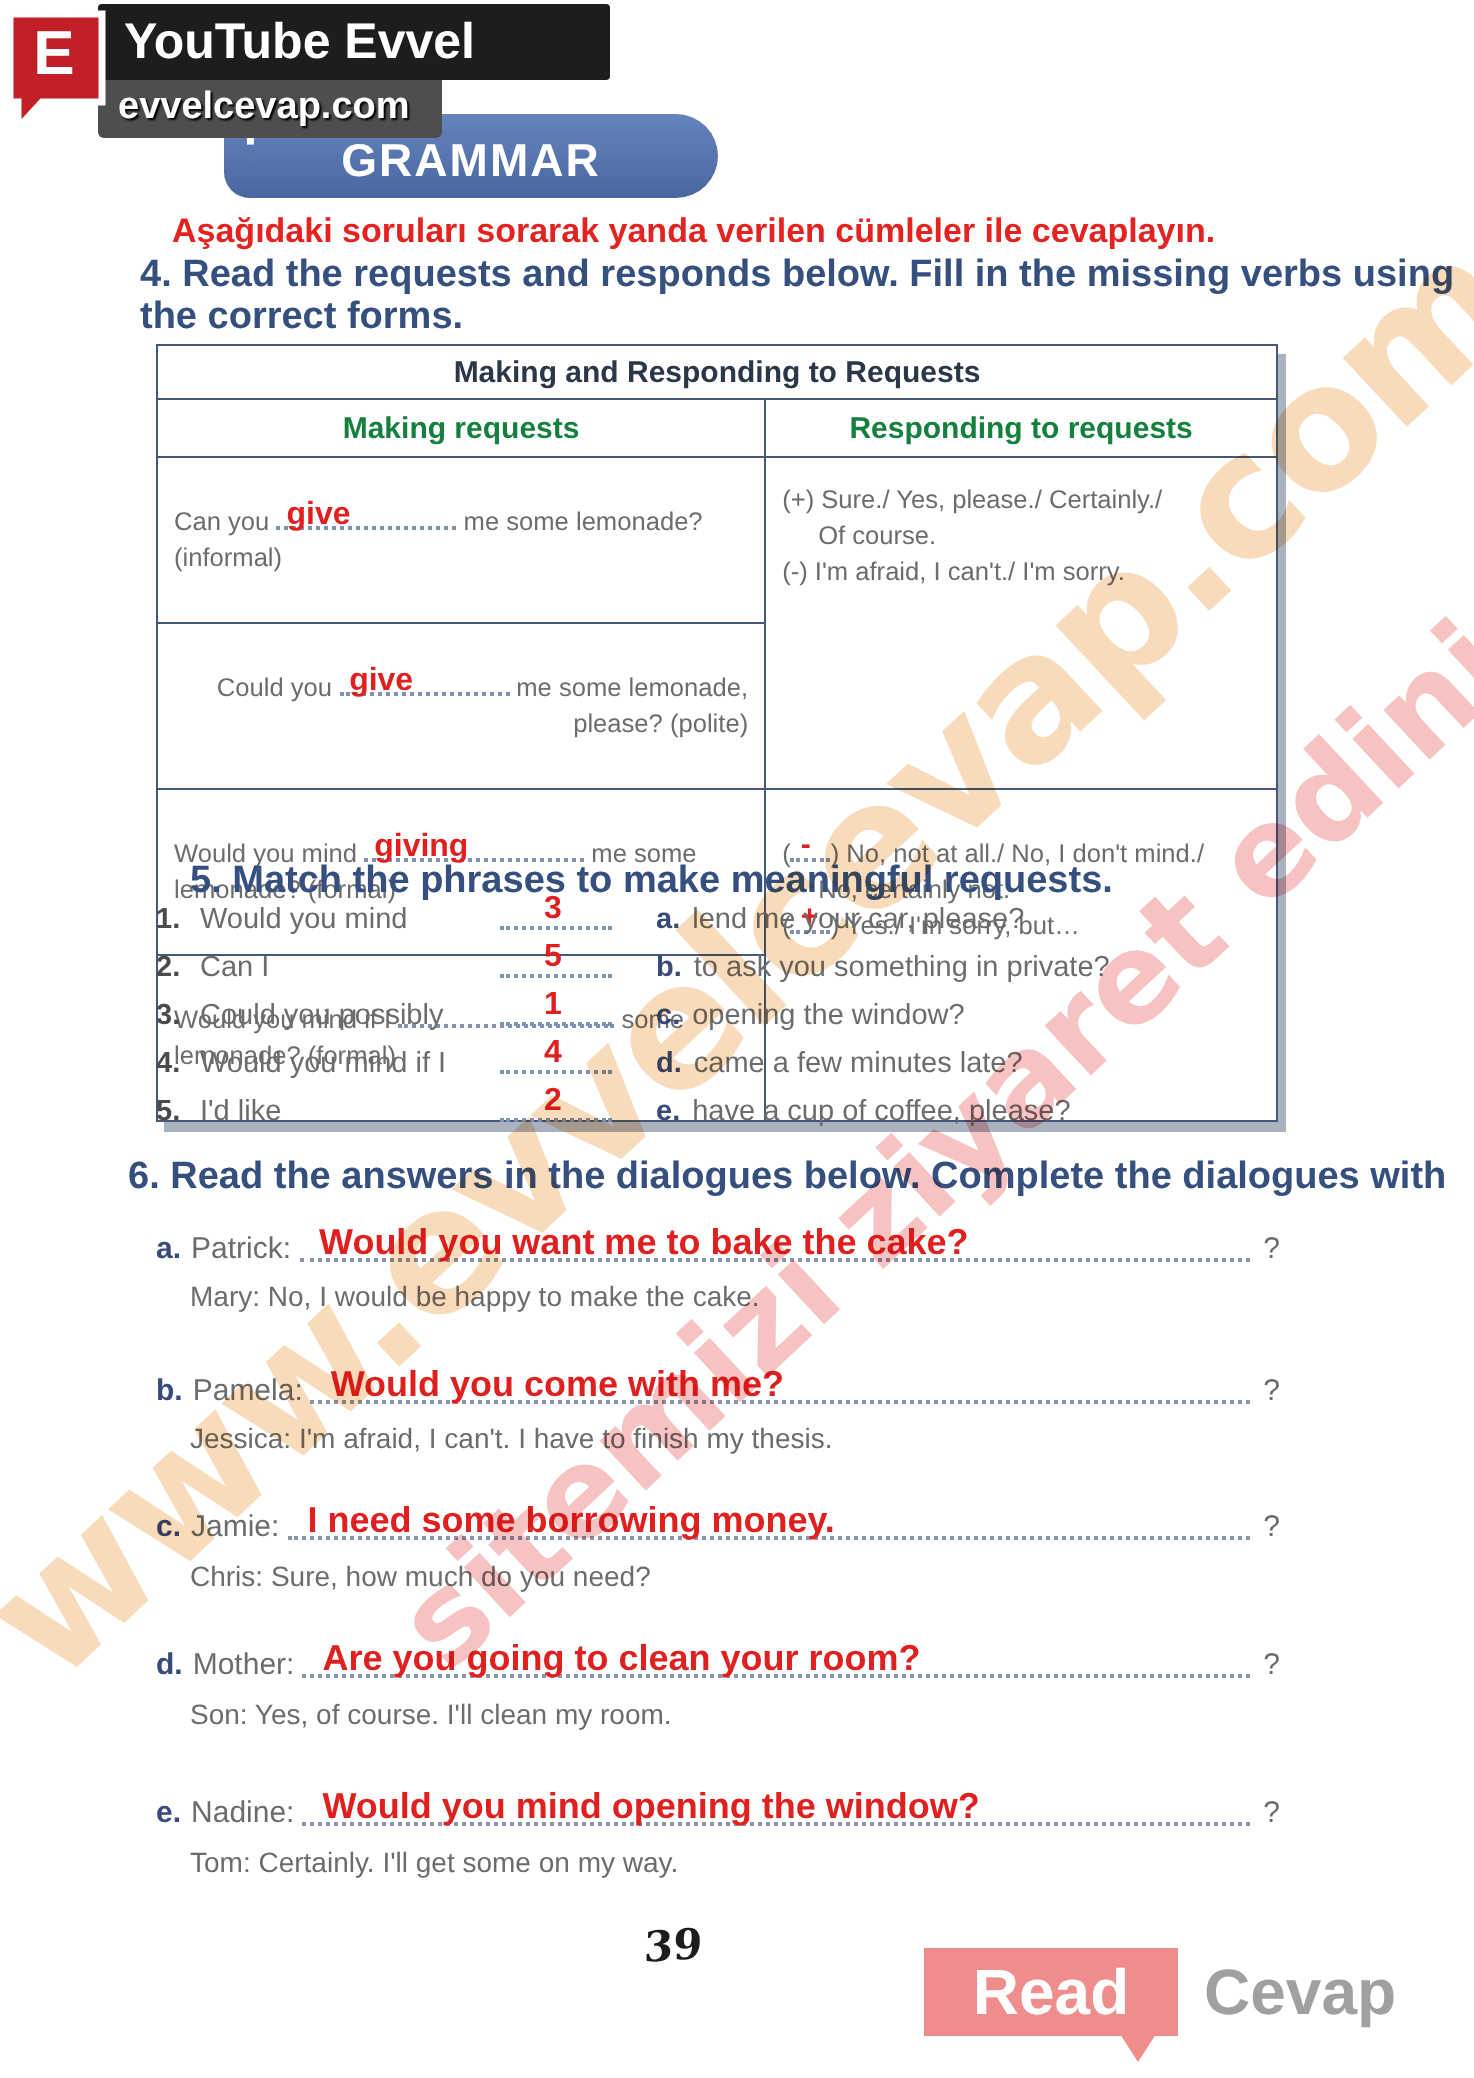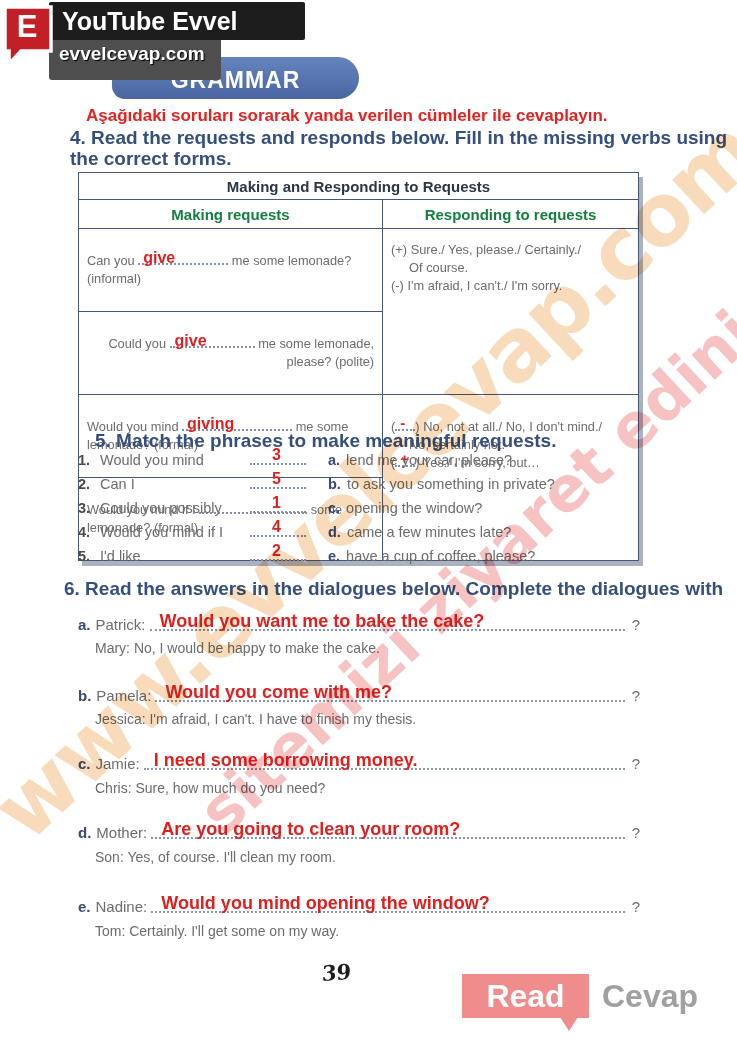--- a/index.html
+++ b/index.html
@@ -6,21 +6,21 @@
   body { background:#ddd; font-family:"Liberation Sans", sans-serif; }
   .page { position:relative; width:737px; height:1039px; background:#ffffff; overflow:hidden; margin:0 auto; }
 
   
   .logo-e { position:absolute; left:1px; top:3px; width:54px; height:64px; z-index:5; }
   .logo-e-letter { position:absolute; left:12px; top:9px; width:30px; text-align:center;
     color:#fff; font-size:31px; font-weight:bold; z-index:6; }
   .banner-black { position:absolute; left:49px; top:2px; width:256px; height:38px; background:#1d1d1d;
     color:#fff; font-size:25px; font-weight:bold; line-height:38px; padding-left:13px; z-index:4;
     border-radius:2px; }
-  .banner-gray { position:absolute; left:49px; top:40px; width:172px; height:40px; background:#4e4e4e;
+  .banner-gray { position:absolute; left:49px; top:40px; width:172px; height:29px; background:#4e4e4e;
     color:#fff; font-size:19px; font-weight:bold; line-height:27px; padding-left:10px; z-index:4;
     text-shadow:1px 1px 1px #000; border-radius:0 0 3px 3px; }
   .banner-blue { position:absolute; left:112px; top:57px; width:247px; height:42px; z-index:3;
     background:linear-gradient(180deg,#6484bd 0%,#4a66a2 100%);
     border-radius:6px 26px 26px 16px; color:#fff; font-size:23px; font-weight:bold;
     letter-spacing:1px; text-align:center; line-height:46px; }
 
   
   .instr-tr { position:absolute; left:86px; top:106px; color:#e42320; font-size:17px; font-weight:bold; }
   .ex-title { color:#35507e; font-size:19px; font-weight:bold; line-height:21px; }

